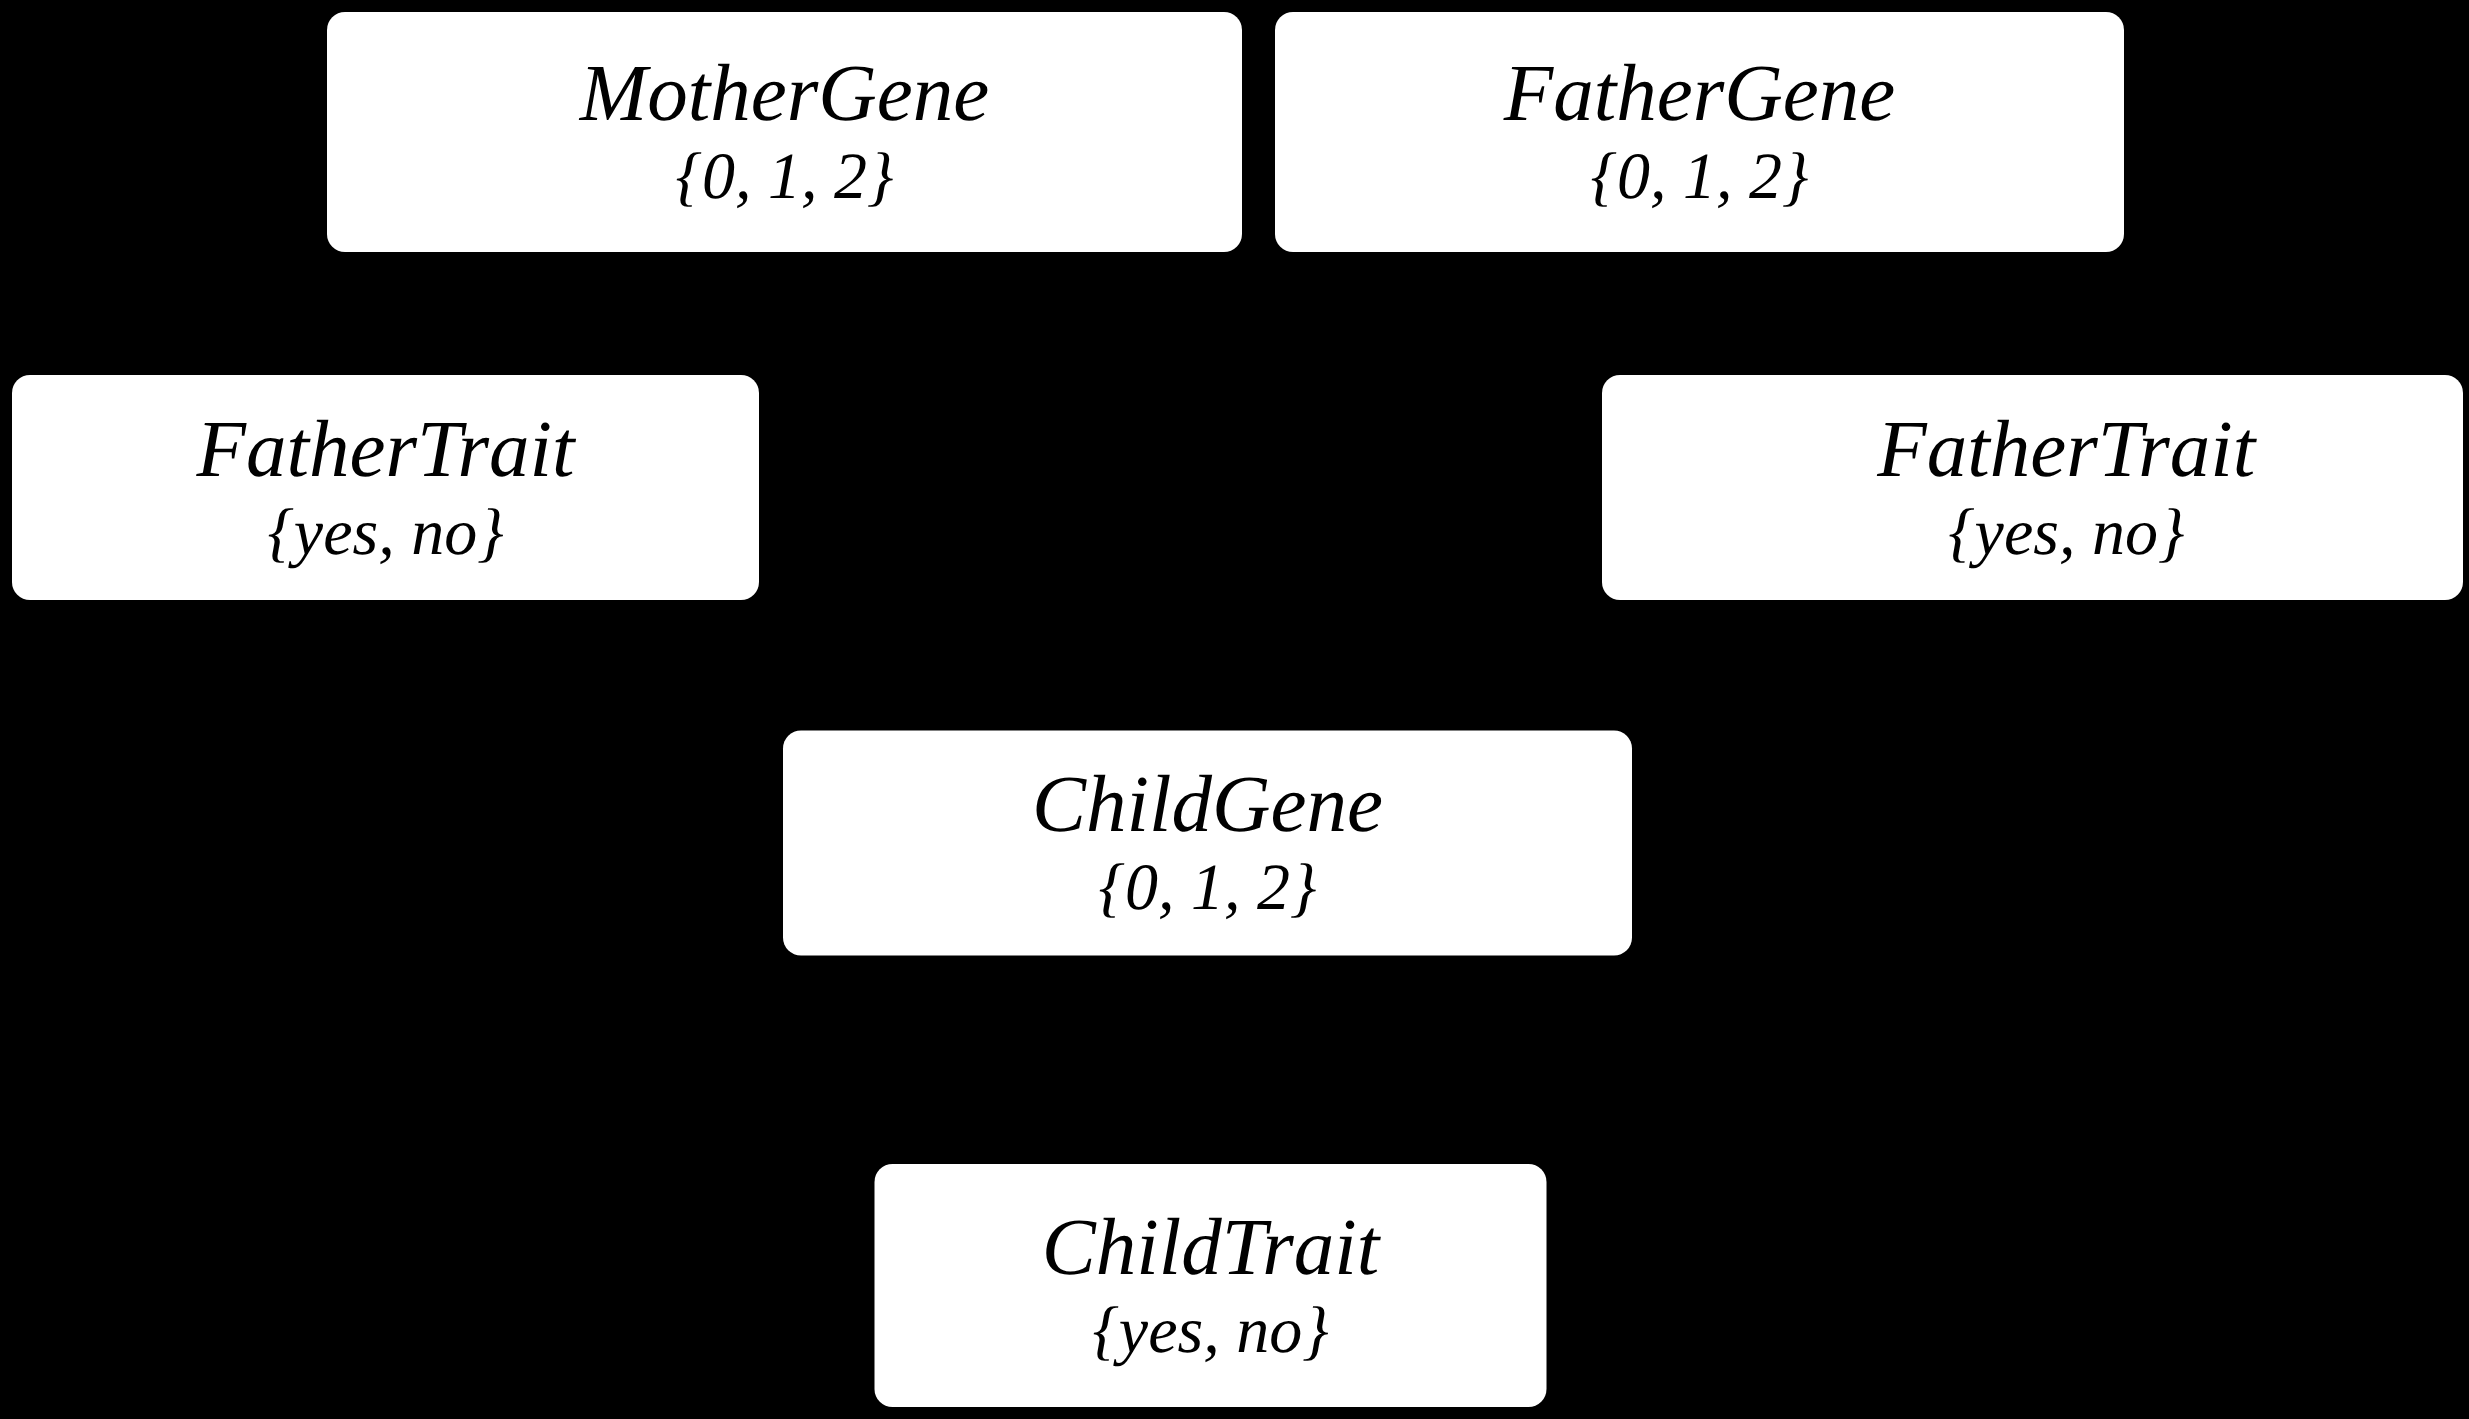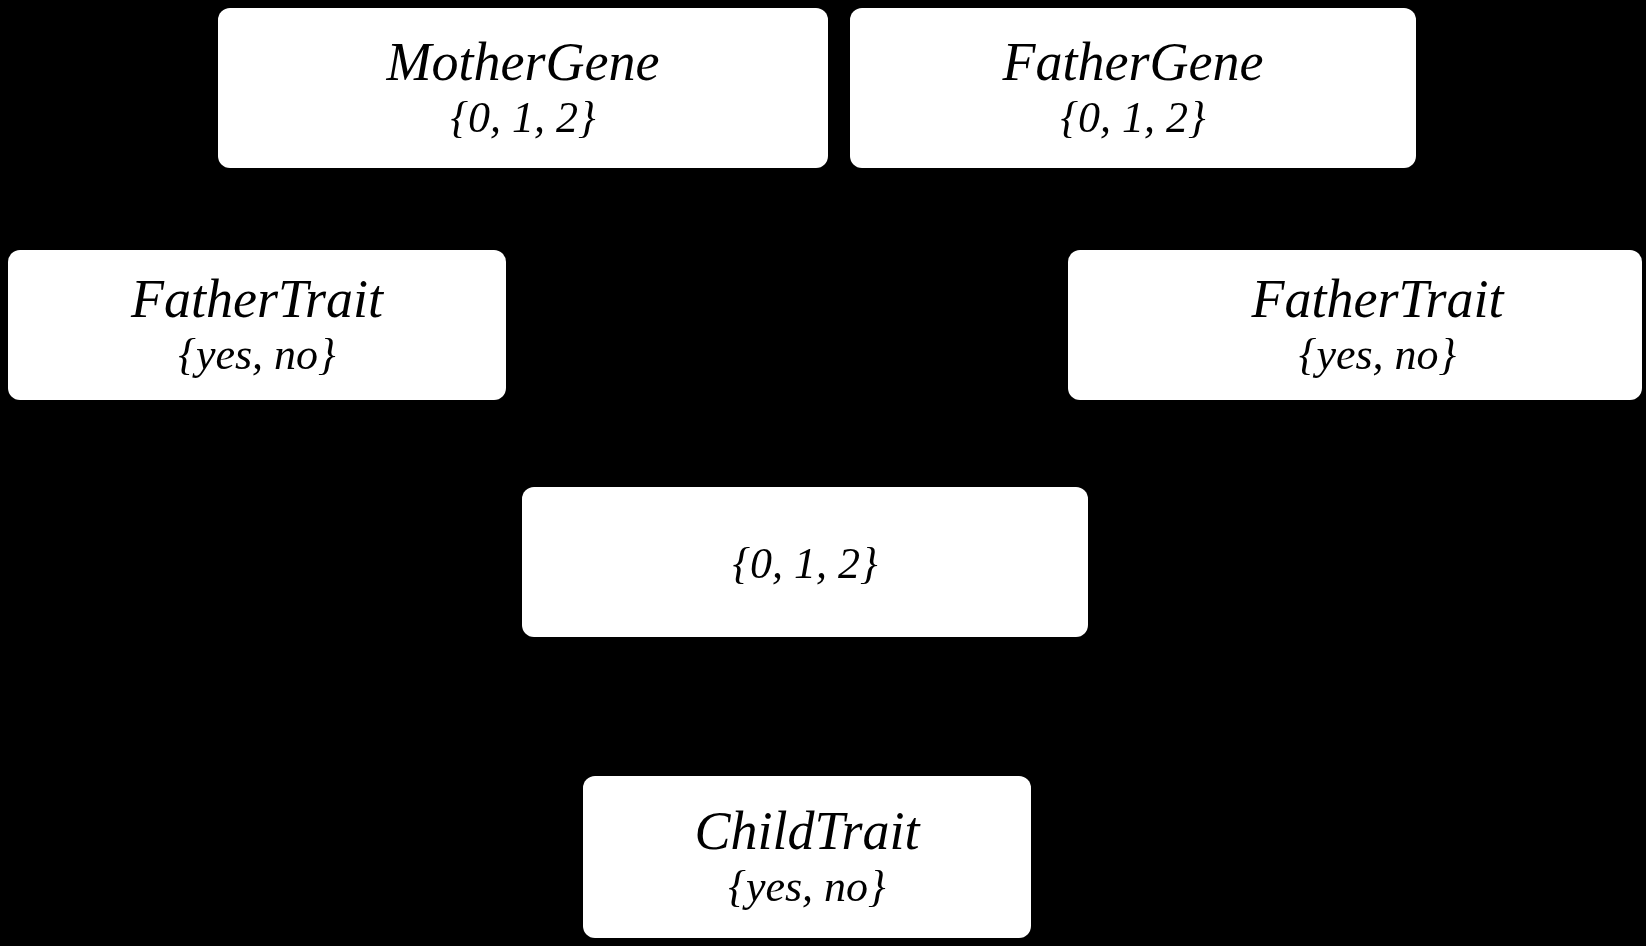--- a/index.html
+++ b/index.html
@@ -76,20 +76,21 @@
     <div class="name">FatherTrait</div>
     <div class="domain">{yes, no}</div>
   </div>
 
   <div class="node" id="node-father-trait">
     <div class="name">FatherTrait</div>
     <div class="domain">{yes, no}</div>
   </div>
 
   <div class="node" id="node-child-gene">
+    <div class="name">ChildGene</div>
     <div class="domain">{0, 1, 2}</div>
   </div>
 
   <div class="node" id="node-child-trait">
     <div class="name">ChildTrait</div>
     <div class="domain">{yes, no}</div>
   </div>
 
 </div>
 

